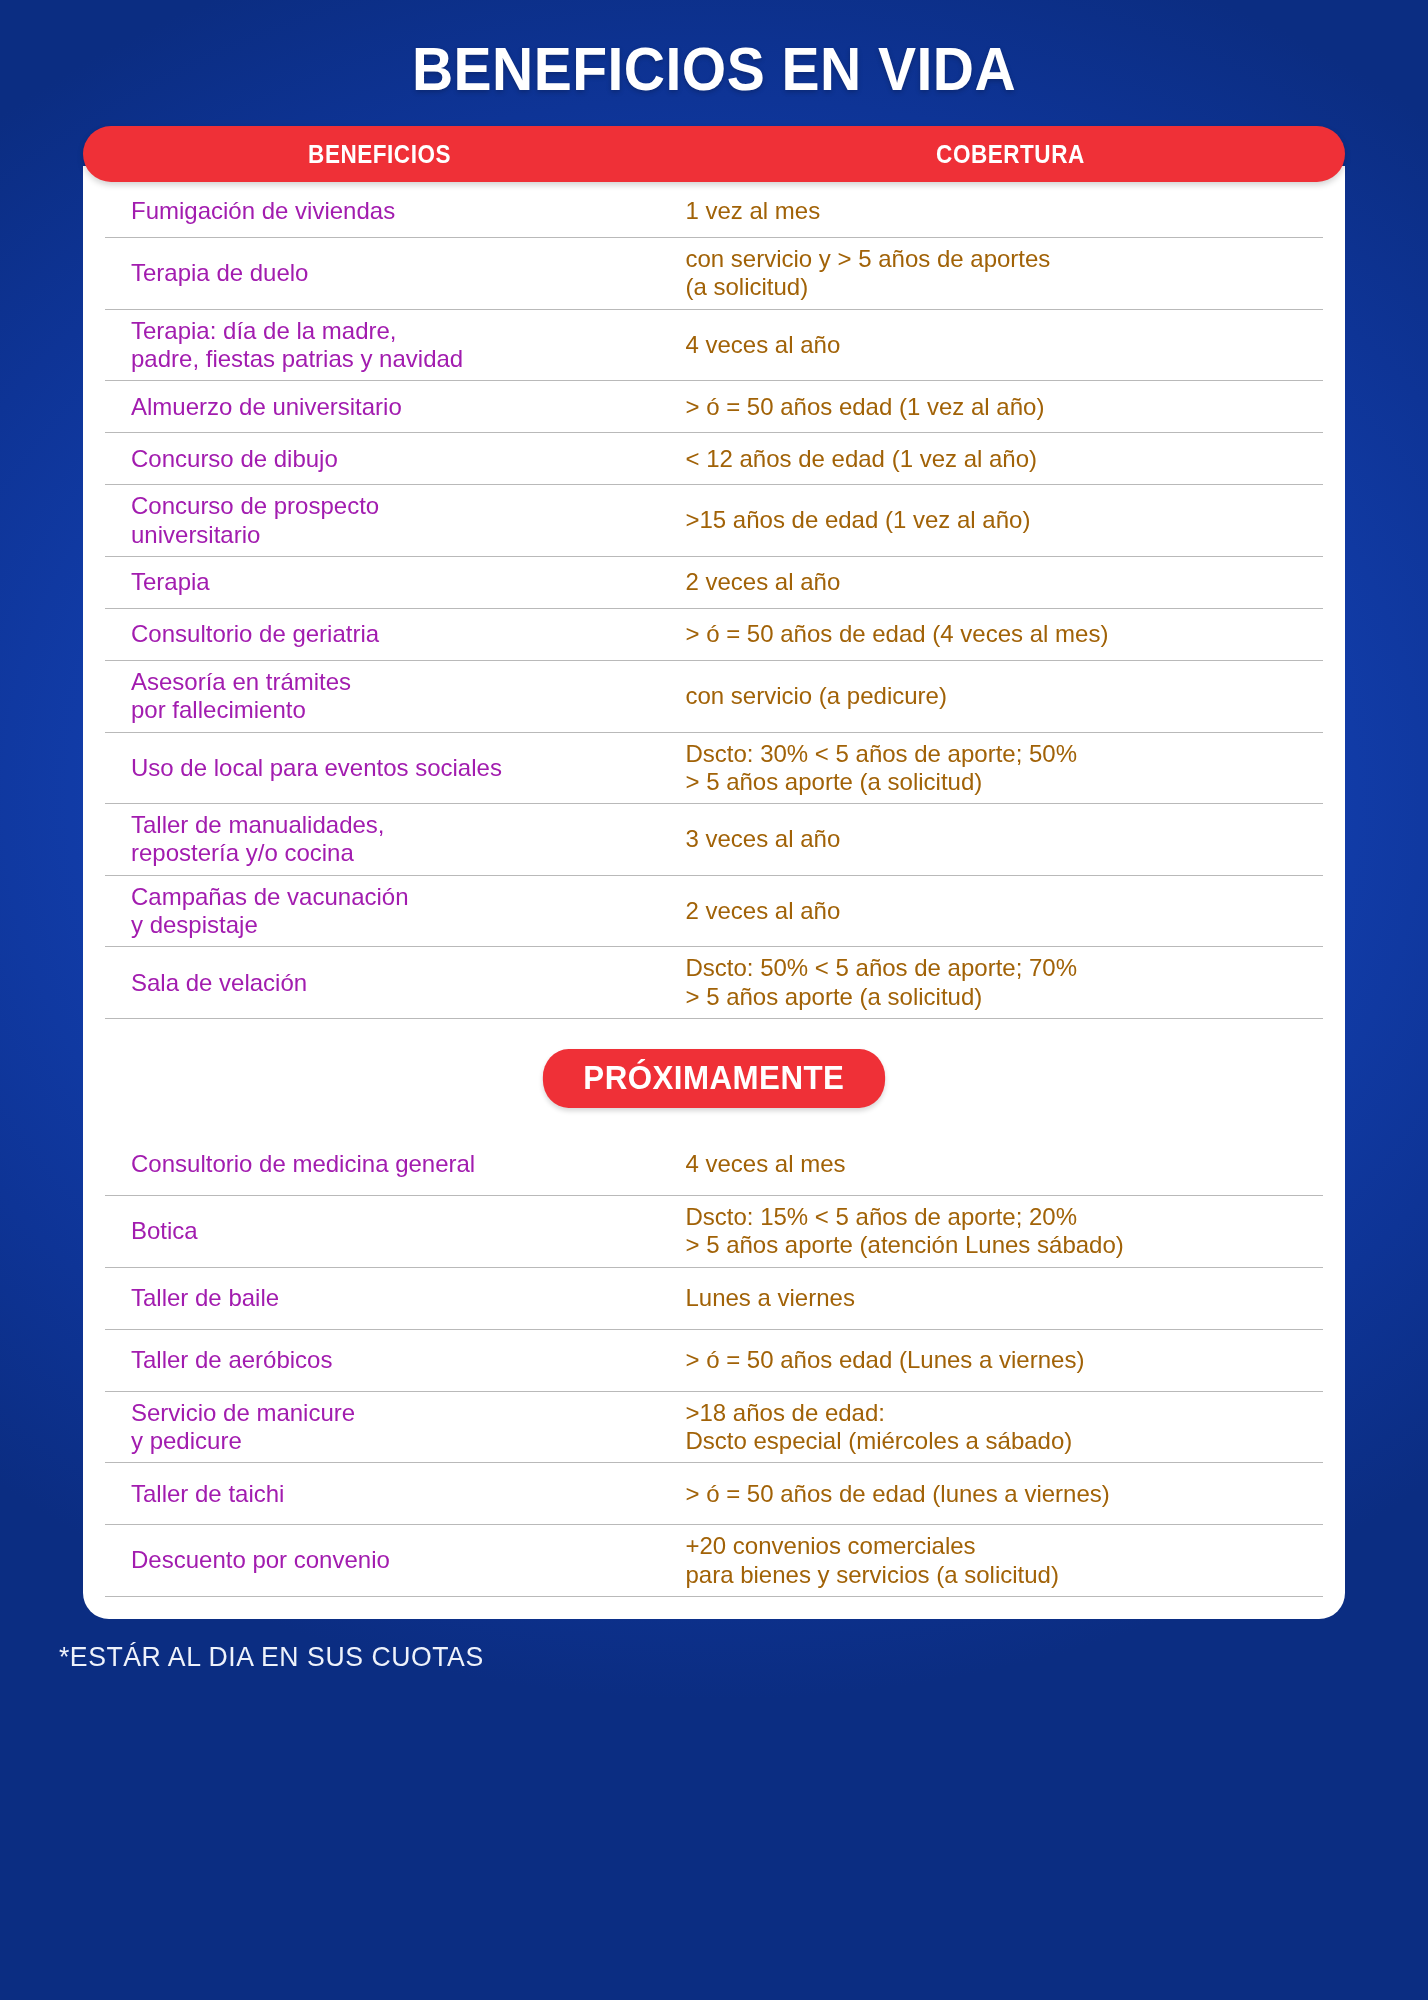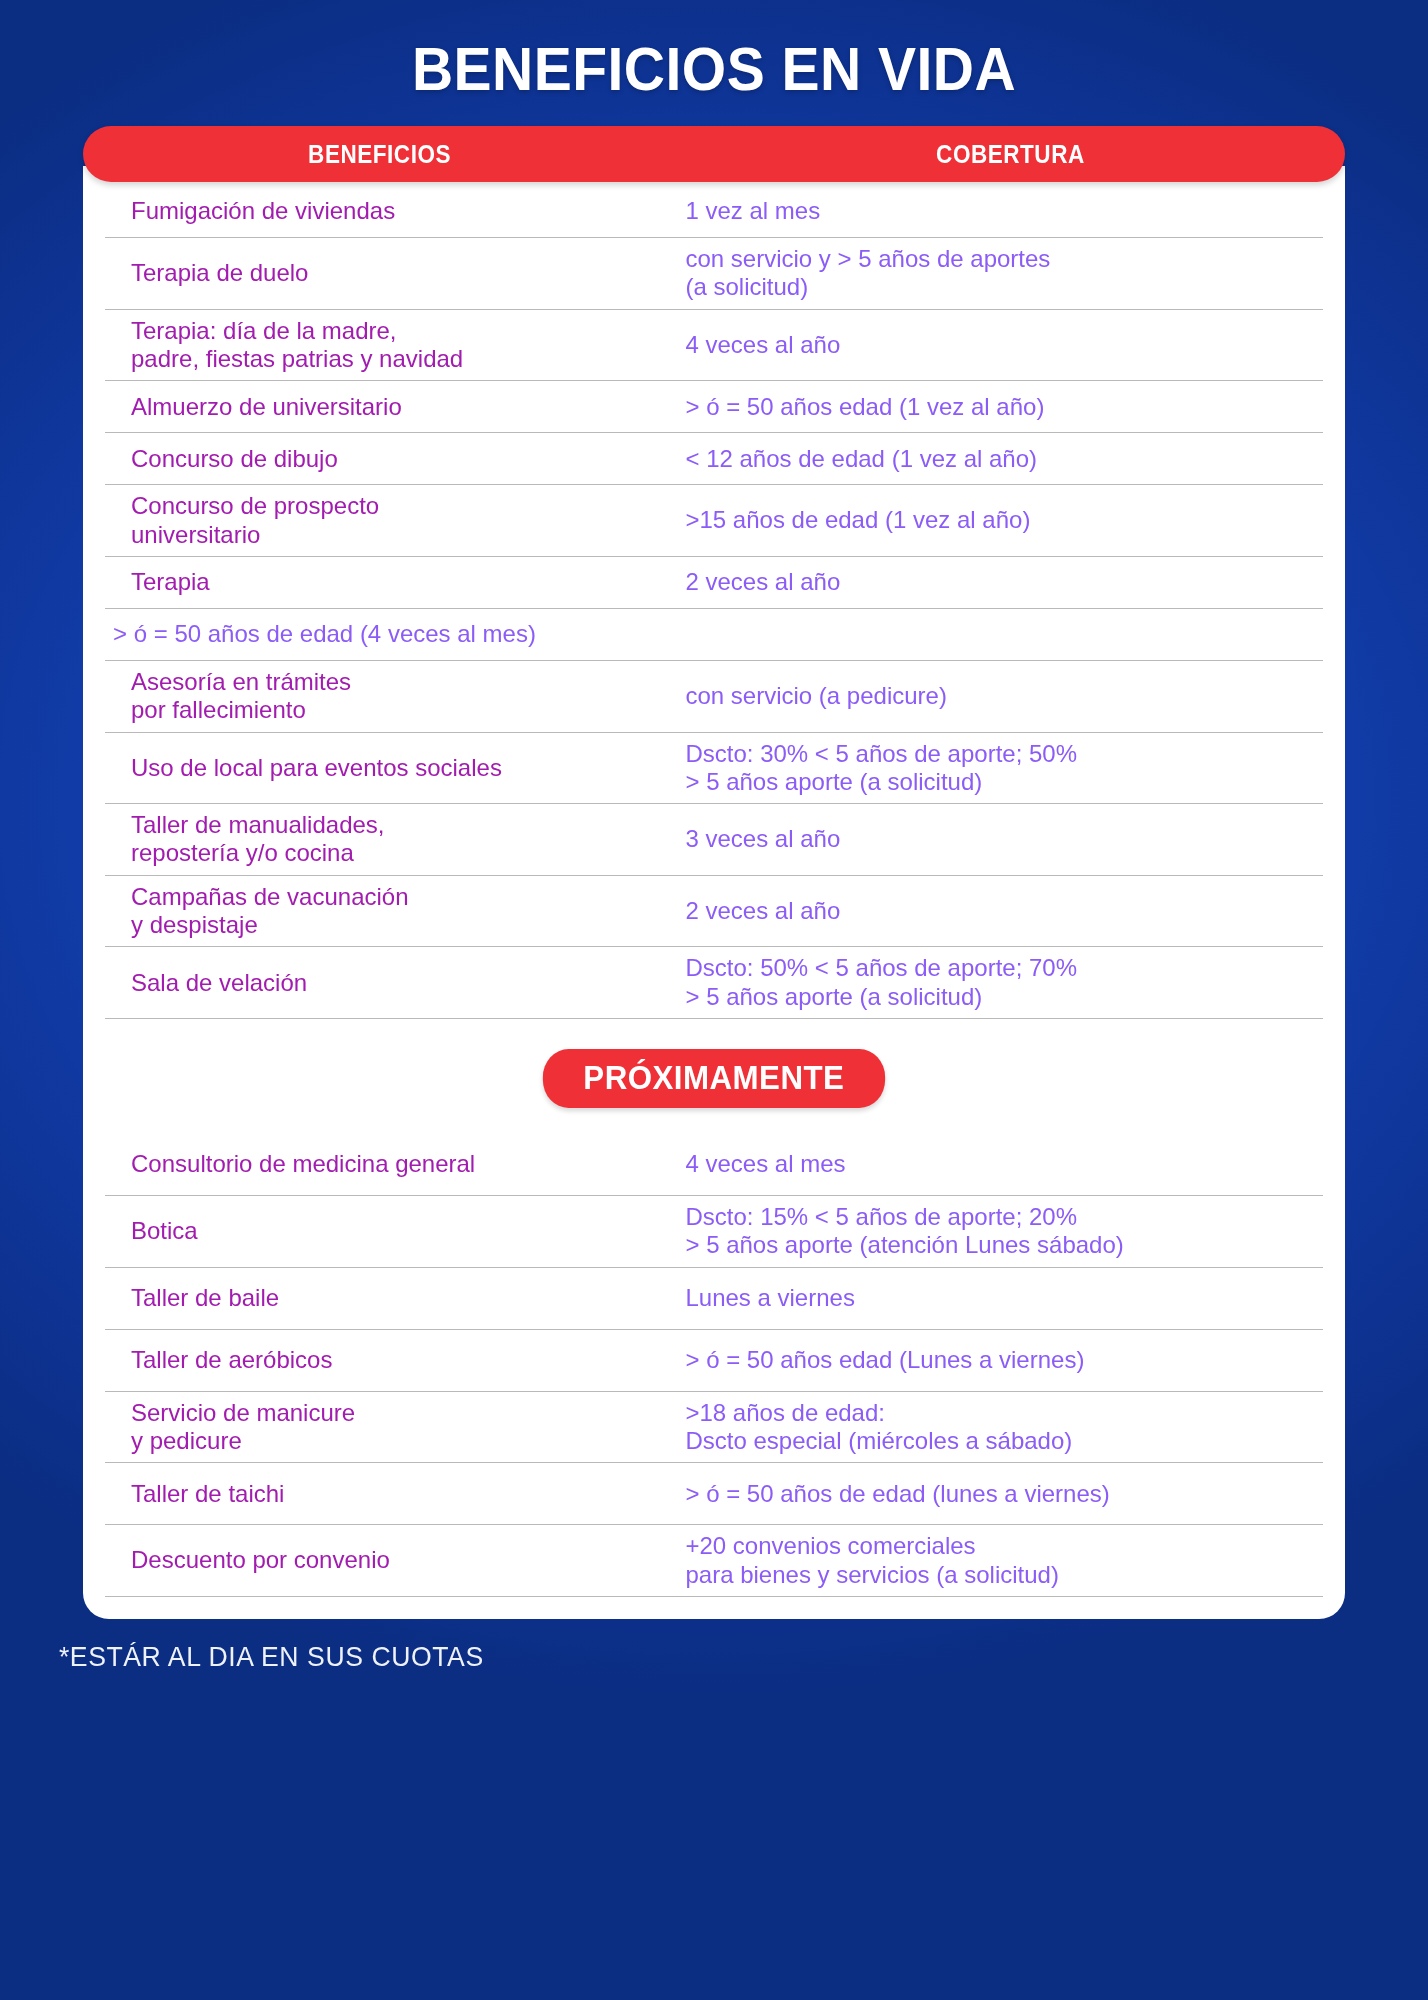--- a/index.html
+++ b/index.html
@@ -93,21 +93,21 @@
     padding-right: 8px;
     color: #a21caf;
     font-size: 24px;
     line-height: 1.18;
     white-space: pre-line;
   }
   .cell-cover {
     width: 53%;
     padding-left: 8px;
     padding-right: 8px;
-    color: #8b5cf6;
+    color: #a16207;
     font-size: 24px;
     line-height: 1.18;
     white-space: pre-line;
   }
 
   
   .upcoming-band {
     display: flex;
     justify-content: center;
     padding: 30px 0 26px 0;
@@ -184,20 +184,21 @@
         <div class="trow">
           <div class="cell-benefit">Concurso de prospecto
 universitario</div>
           <div class="cell-cover">&gt;15 años de edad (1 vez al año)</div>
         </div>
         <div class="trow">
           <div class="cell-benefit">Terapia</div>
           <div class="cell-cover">2 veces al año</div>
         </div>
         <div class="trow">
+          <div class="cell-benefit">Consultorio de geriatria</div>
           <div class="cell-cover">&gt; ó = 50 años de edad (4 veces al mes)</div>
         </div>
         <div class="trow">
           <div class="cell-benefit">Asesoría en trámites
 por fallecimiento</div>
           <div class="cell-cover">con servicio (a pedicure)</div>
         </div>
         <div class="trow">
           <div class="cell-benefit">Uso de local  para eventos sociales</div>
           <div class="cell-cover">Dscto: 30%  &lt; 5 años de aporte; 50%

